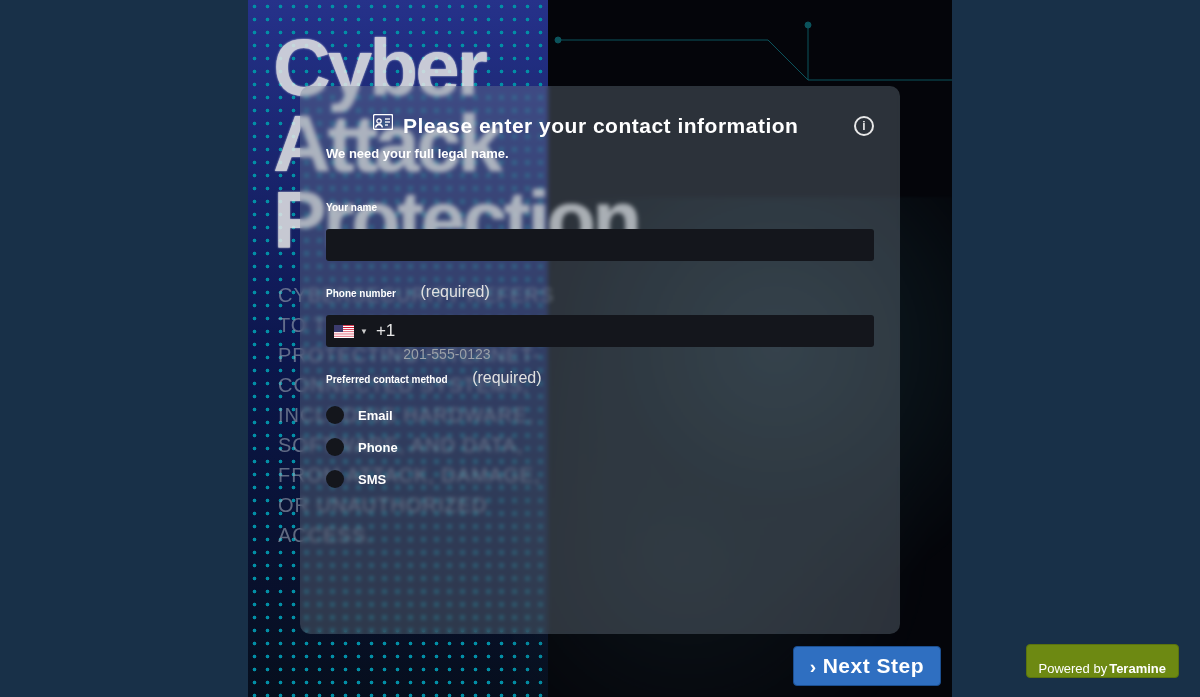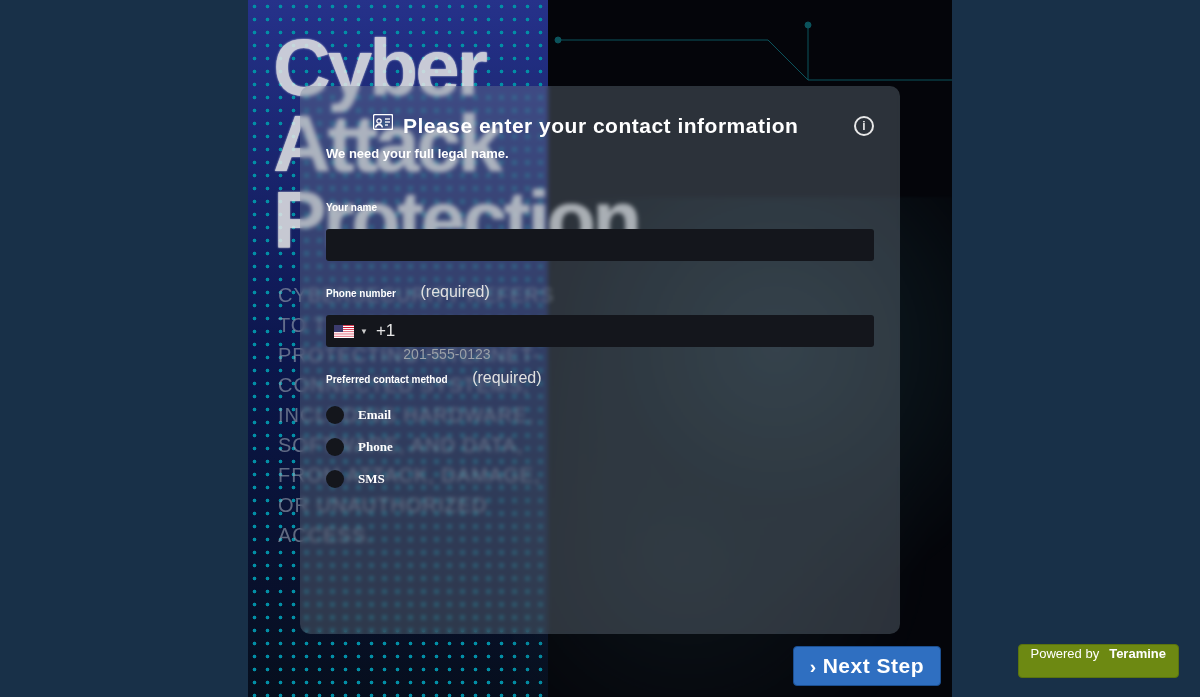--- a/index.html
+++ b/index.html
@@ -207,21 +207,21 @@
   height: 32px;
   cursor: pointer;
 }
 .radio-dot {
   width: 18px;
   height: 18px;
   background: #14161c;
   border-radius: 50%;
 }
 .radio-label {
-  font-family: Liberation Serif, serif;
+  font-family: Liberation Sans, sans-serif;
   font-weight: 900;
   font-size: 13px;
   color: #fff;
 }
 
 .btn-next {
   position: absolute;
   right: 11px;
   bottom: 11px;
   height: 40px;
@@ -245,24 +245,24 @@
   right: 21px;
   bottom: 19px;
   height: 30px;
   padding: 16px 12px;
   background: #6d8912;
   color: #fff;
   border: 1px solid #5a730e;
   border-radius: 4px;
   font-size: 13px;
   display: flex;
-  align-items: flex-end;
+  align-items: flex-start;
   cursor: pointer;
 }
-.powered b { margin-left: 10px; }
+.powered b { margin-left: 2px; }
 </style>
 </head>
 <body>
 
 <div class="stage">
 
   <div class="bg-dots"></div>
   <div class="bg-hacker"></div>
 
   <svg class="circuit" viewBox="0 0 640 640">

